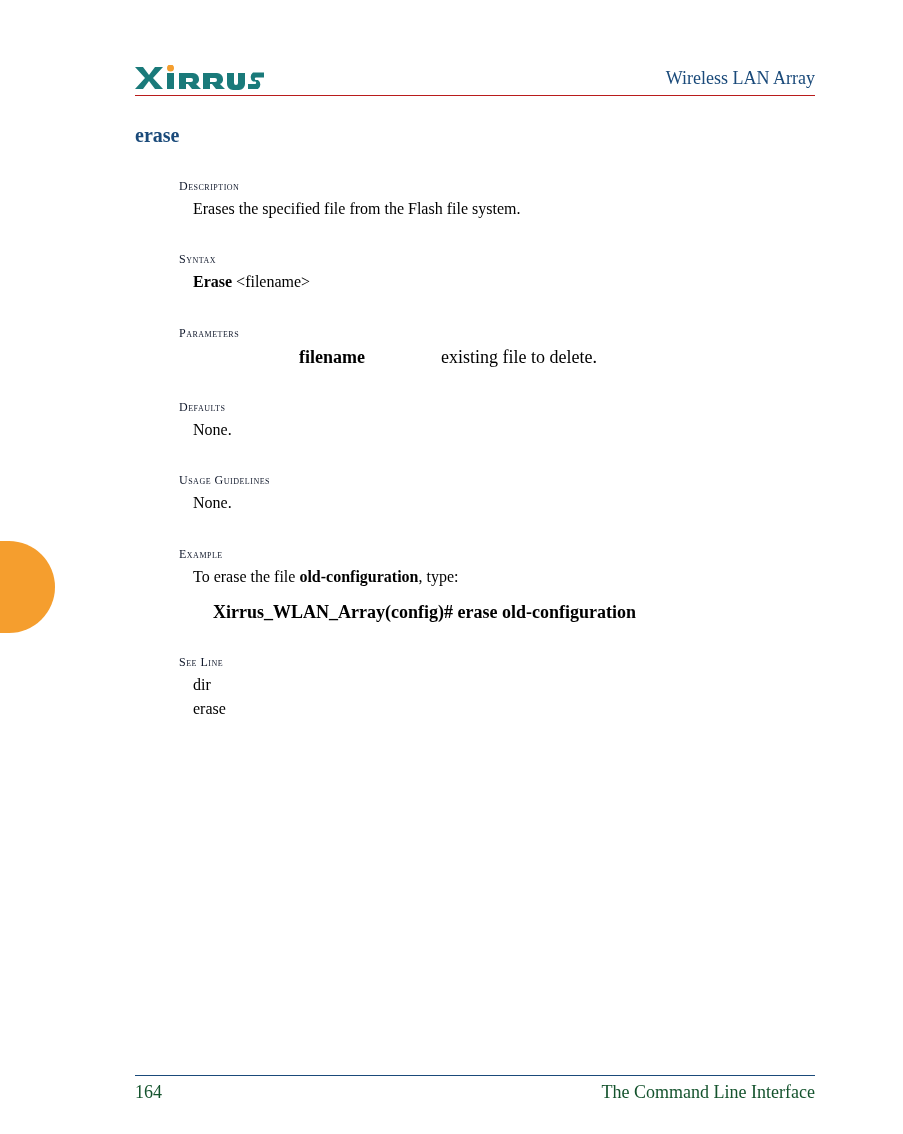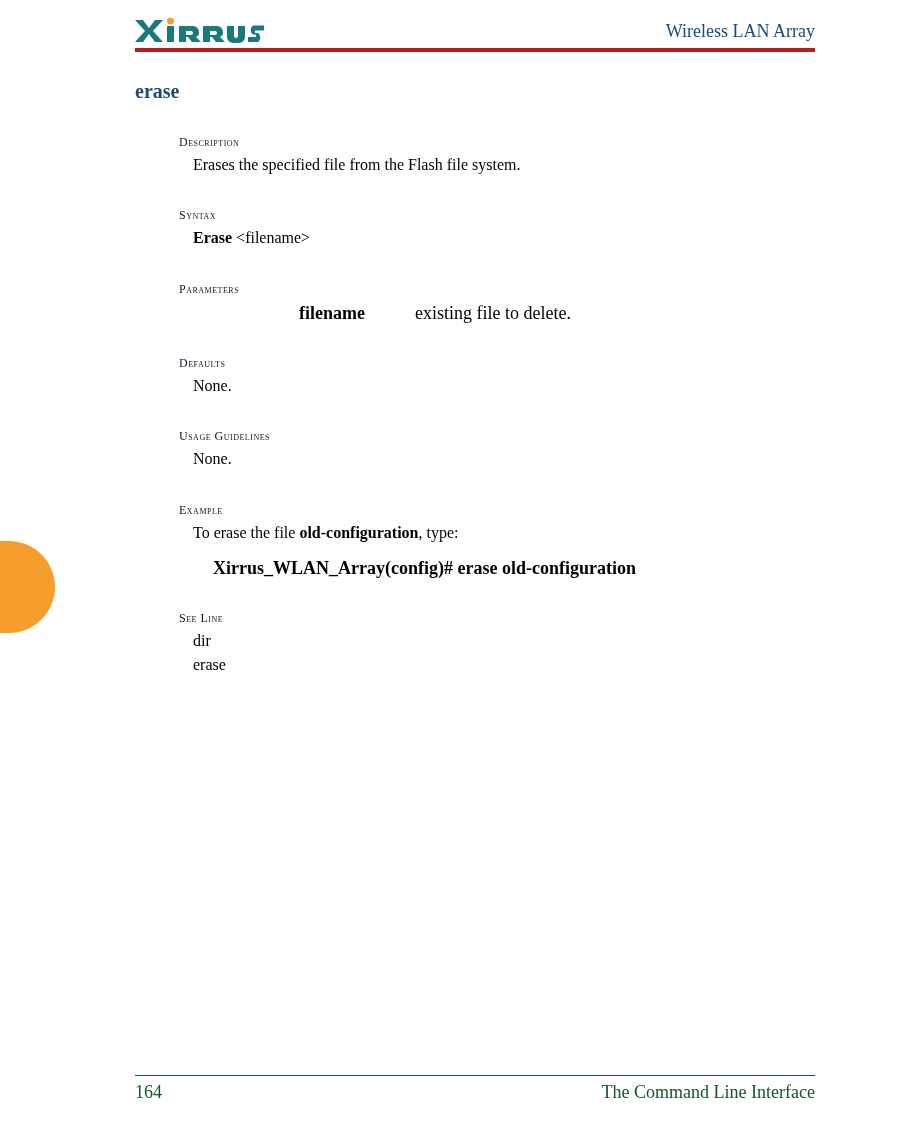--- a/index.html
+++ b/index.html
@@ -14,22 +14,23 @@
     .page {
       position: absolute;
       left: 135px;
       top: 18px;
       width: 680px;
     }
     .header {
       display: flex;
       justify-content: space-between;
       align-items: center;
-      border-bottom: 4px solid #b91c1c;
+      border-bottom: 1px solid #b91c1c;
       padding-bottom: 4px;
+      margin-top: 47px;
     }
     .logo {
       display: flex;
       align-items: center;
       gap: 2px;
     }
     .doc-title {
       color: #1a4a7a;
       font-size: 18px;
     }
@@ -51,21 +52,21 @@
       margin-top: 32px;
     }
     .sec-body {
       margin-left: 14px;
       margin-top: 4px;
       font-size: 16px;
       line-height: 1.4;
     }
     .param-row {
       display: flex;
-      gap: 50px;
+      gap: 76px;
       margin-left: 120px;
       margin-top: 6px;
       font-size: 18px;
     }
     .param-name { font-weight: bold; }
     .example-cmd {
       font-weight: bold;
       margin-left: 34px;
       margin-top: 14px;
       font-size: 18px;

